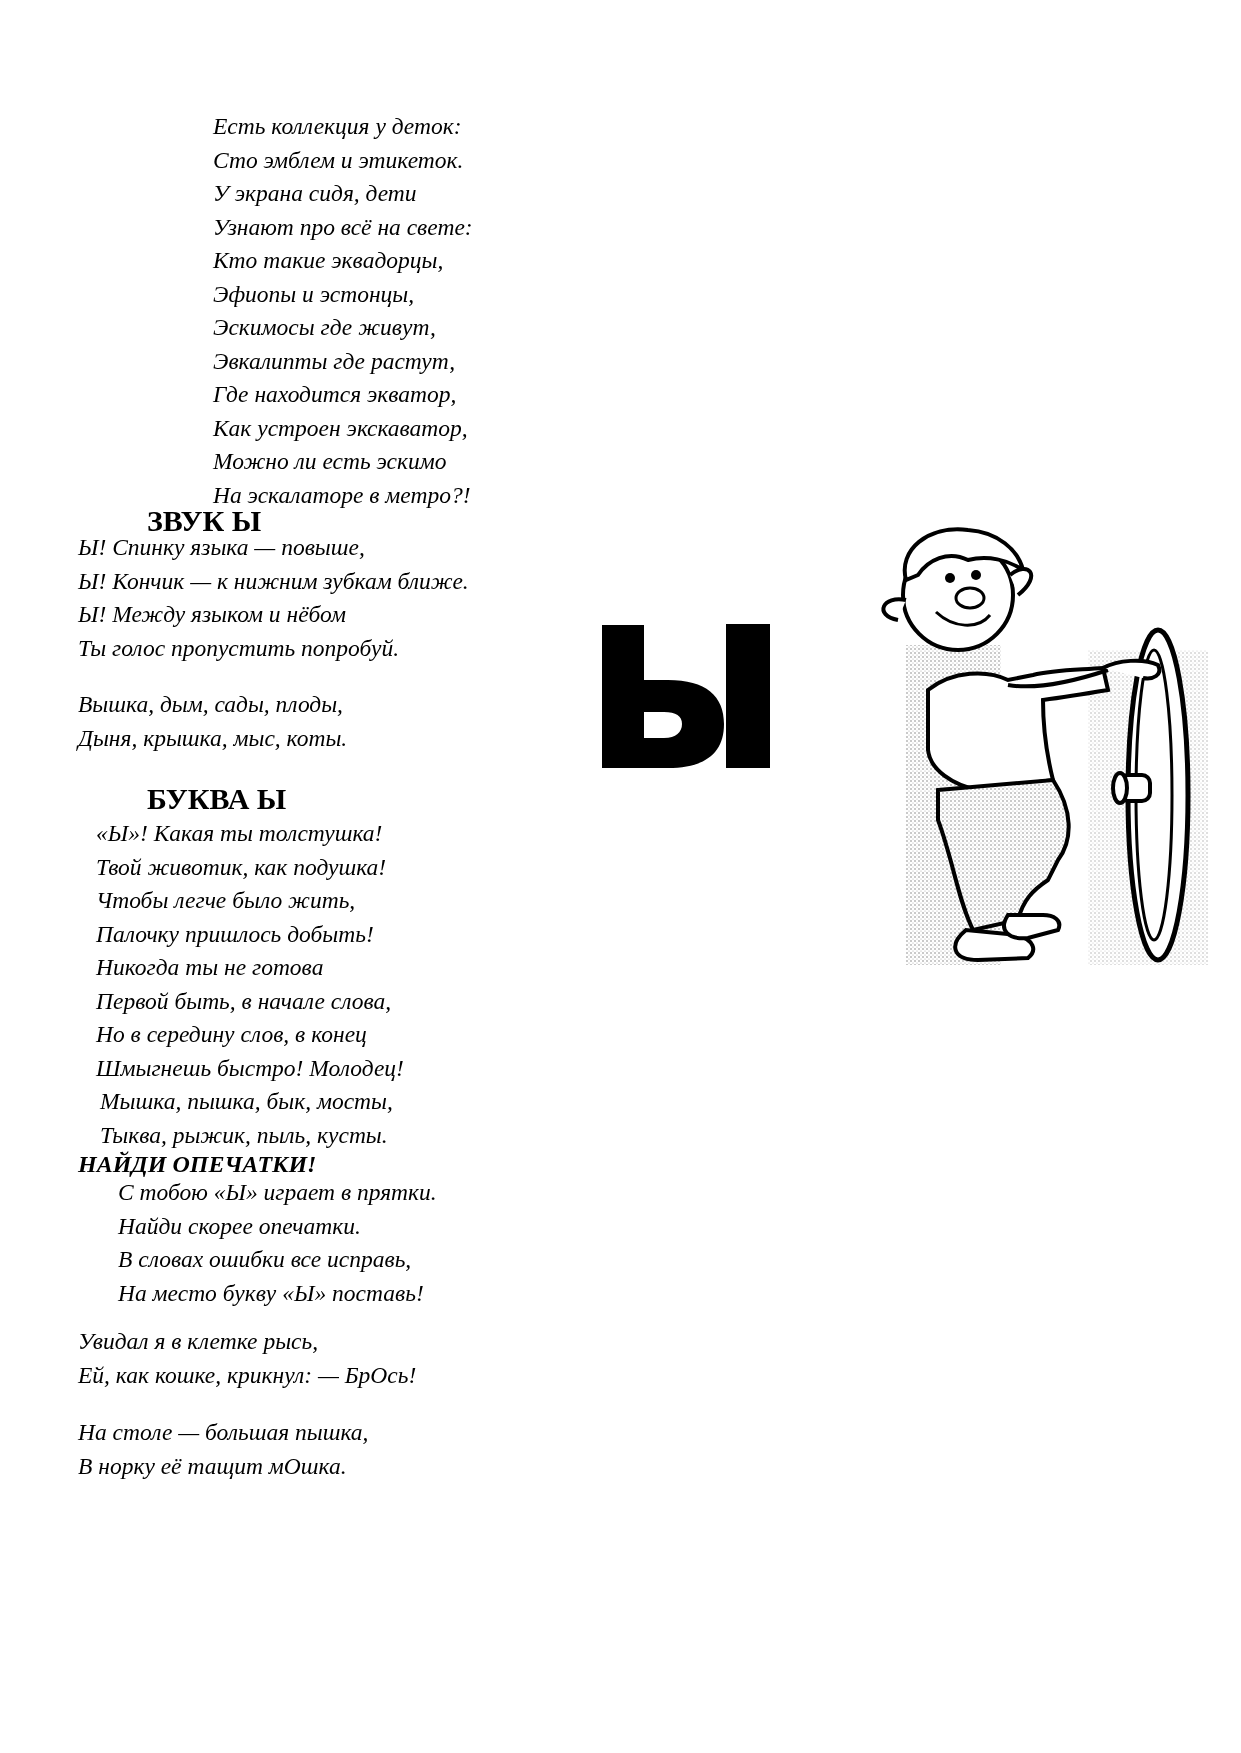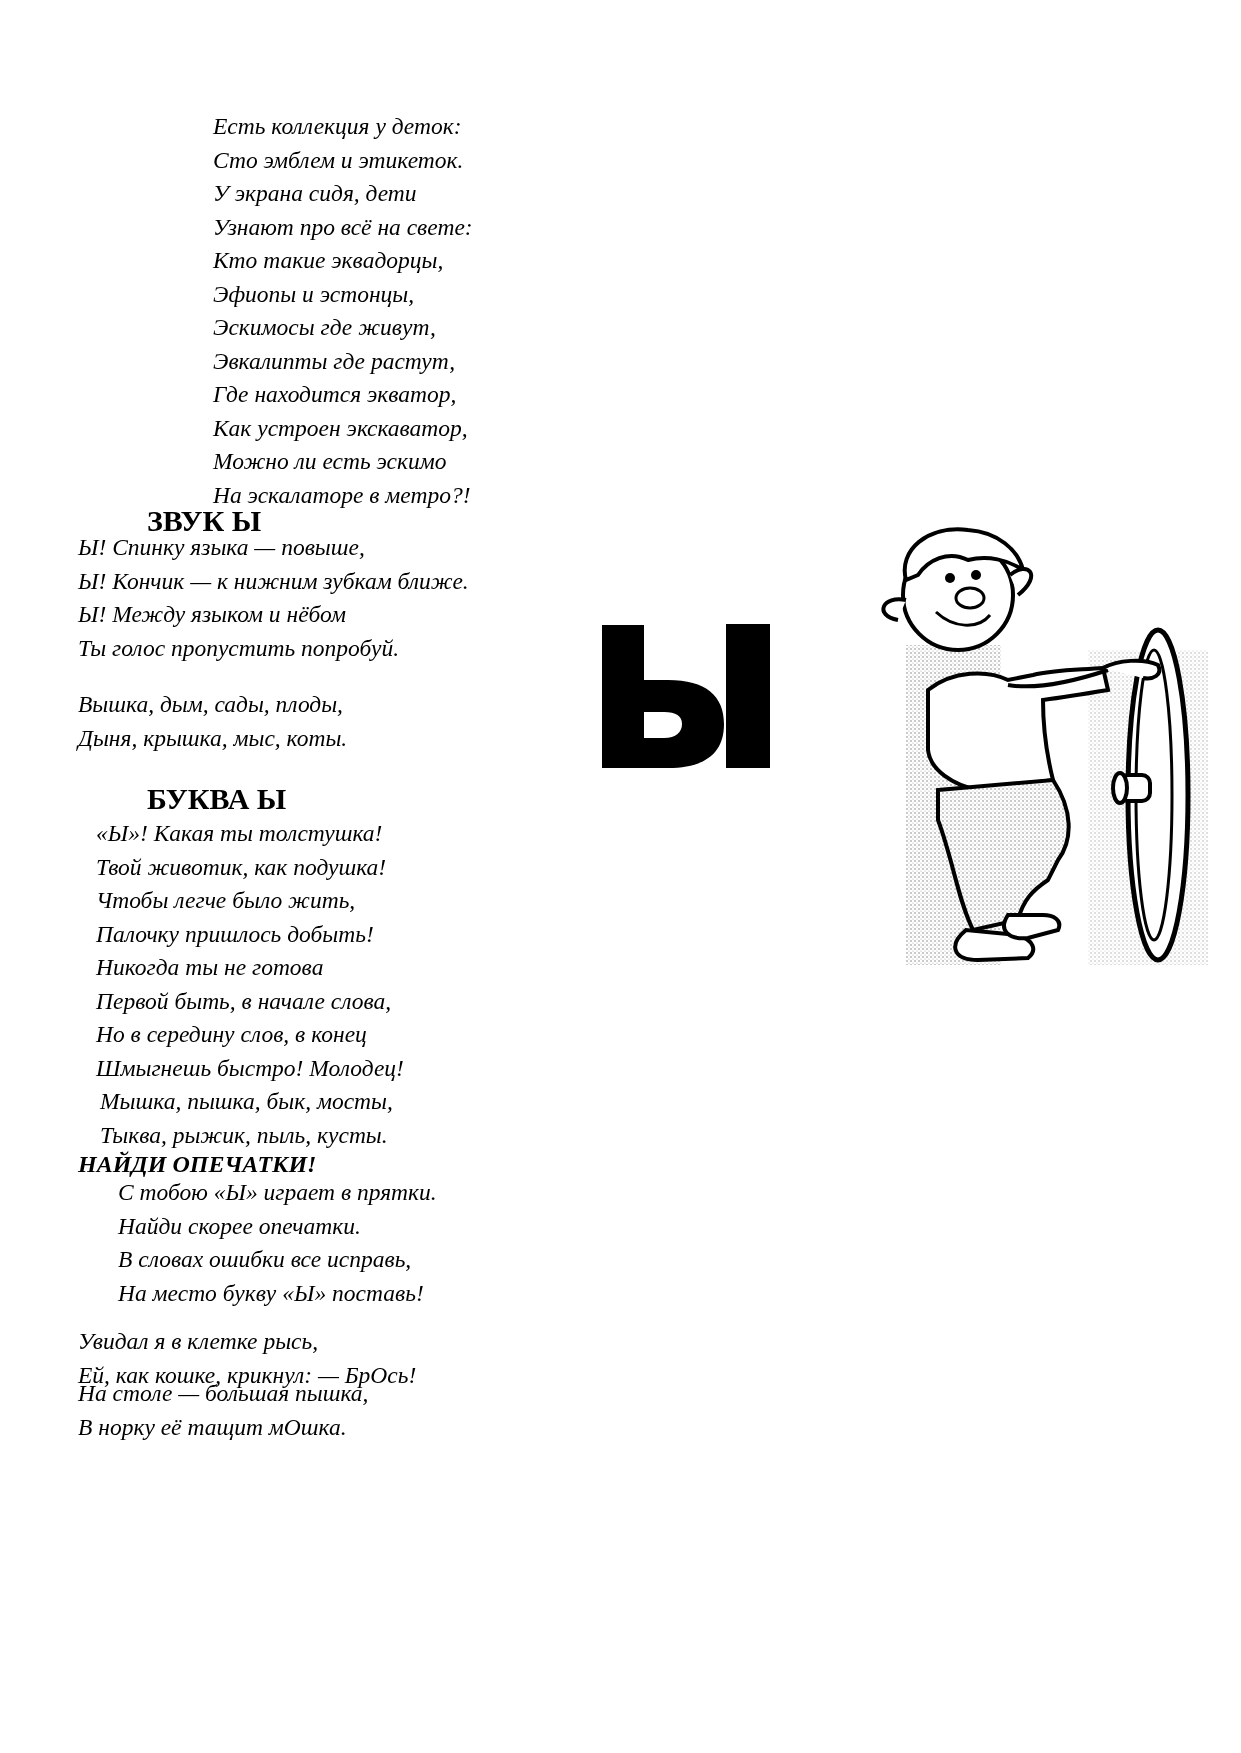--- a/index.html
+++ b/index.html
@@ -60,21 +60,21 @@
 <div class="poem" style="left:78px; top:1176px;margin-left:40px;">
   <span class="line">С тобою «Ы» играет в прятки.</span>
   <span class="line">Найди скорее опечатки.</span>
   <span class="line">В словах ошибки все исправь,</span>
   <span class="line">На место букву «Ы» поставь!</span>
 </div>
 <div class="poem" style="left:78px; top:1325px;">
   <span class="line">Увидал я в клетке рысь,</span>
   <span class="line">Ей, как кошке, крикнул: — БрОсь!</span>
 </div>
-<div class="poem" style="left:78px; top:1377px;">
+<div class="poem" style="left:78px; top:1416px;">
   <span class="line">На столе — большая пышка,</span>
   <span class="line">В норку её тащит мОшка.</span>
 </div>
 
 <div class="big-letter">
   <svg width="180" height="152" viewBox="0 0 180 152">
     <path d="M4 5 H46 V60 H70 C108 60 126 76 126 104 C126 134 106 148 70 148 H4 Z M46 92 V118 H66 C78 118 84 112 84 104 C84 96 78 92 66 92 Z" fill="#000"></path>
     <rect x="128" y="4" width="44" height="144" fill="#000"></rect>
   </svg>
 </div>

